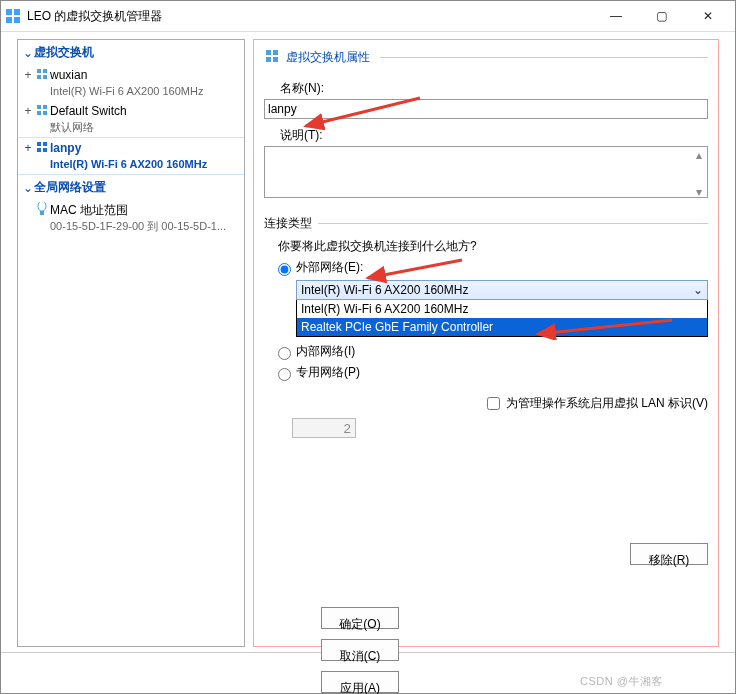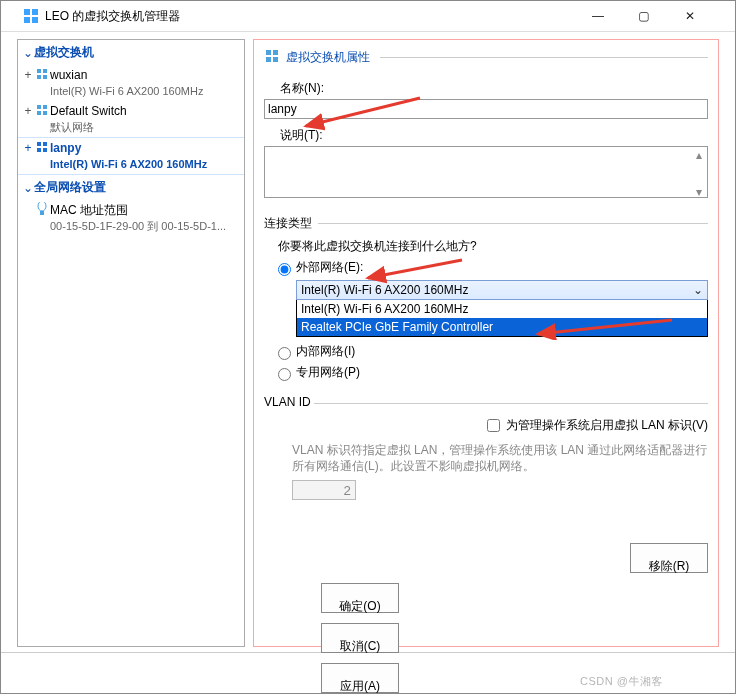--- a/index.html
+++ b/index.html
@@ -1,17 +1,17 @@
 <!DOCTYPE html>
 <html><head>
 <meta charset="utf-8">
 <style>
   html,body{margin:0;padding:0;font-family:"Microsoft YaHei","Segoe UI",Arial,sans-serif;font-size:12px;color:#000;background:#f0f0f0;}
   .window{width:736px;height:694px;background:#fff;border:1px solid #888;position:relative;box-sizing:border-box;}
-  .titlebar{height:30px;display:flex;align-items:center;padding:0 22px;border-bottom:1px solid #ddd;}
+  .titlebar{height:30px;display:flex;align-items:center;padding:0 4px;border-bottom:1px solid #ddd;}
   .titlebar .ticon{width:16px;height:16px;margin-right:6px;}
   .titlebar .ttxt{flex:1;font-size:12px;}
   .tbtns{display:flex;}
   .tbtn{width:46px;height:28px;display:flex;align-items:center;justify-content:center;color:#222;}
   .body{position:absolute;top:38px;left:16px;right:16px;bottom:46px;display:flex;gap:8px;}
   .leftpane{width:226px;border:1px solid #aaa;background:#fff;overflow:hidden;}
   .rightpane{flex:1;border:1px solid #fca5a5;background:#fff;padding:8px 10px 10px 10px;box-sizing:border-box;overflow:hidden;position:relative;}
   .section-h{color:#0a4eb2;font-weight:normal;display:flex;align-items:center;padding:4px 4px;}
   .section-h .exp{width:12px;text-align:center;color:#0a4eb2;}
   .treerow{display:flex;align-items:flex-start;padding:2px 4px;line-height:16px;}
@@ -39,21 +39,21 @@
   .combo .carrow{position:absolute;right:2px;top:2px;width:14px;height:14px;display:flex;align-items:center;justify-content:center;color:#333;}
   .dropdown{margin-left:18px;width:calc(100% - 18px);border:1px solid #000;border-top:none;box-sizing:border-box;}
   .dropdown div{padding:2px 4px;font-size:12px;}
   .dropdown .opt1{background:#fff;color:#000;}
   .dropdown .opt2{background:#0a64d8;color:#fff;}
   .chk{display:flex;align-items:center;gap:6px;margin:6px 0;justify-content:flex-end;}
   .chk input{margin:0;}
   .hint{color:#888;font-size:12px;margin:8px 0 6px 14px;line-height:16px;}
   .vlaninput{width:54px;height:18px;border:1px solid #bbb;background:#f4f4f4;color:#888;text-align:right;padding:0 4px;margin-left:14px;}
   .removebtn{position:absolute;right:10px;top:503px;}
-  .btn{height:22px;min-width:78px;border:1px solid #888;background:#fdfdfd;font-size:12px;padding:14px 10px;}
+  .btn{height:22px;min-width:78px;border:1px solid #888;background:#fdfdfd;font-size:12px;padding:8px 10px;}
   .footer{position:absolute;left:0;right:0;bottom:0;height:40px;border-top:1px solid #ccc;display:flex;justify-content:flex-end;align-items:center;gap:10px;padding-right:16px;flex-direction:column;}
   .watermark{position:absolute;right:72px;bottom:4px;font-size:11px;color:rgba(120,120,120,.55);letter-spacing:.5px;}
   .arrow{position:absolute;pointer-events:none;}
   .scrollhint{position:absolute;right:2px;top:2px;bottom:2px;width:14px;display:flex;flex-direction:column;justify-content:space-between;align-items:center;color:#888;}
   .descwrap{position:relative;}
 </style>
 </head>
 <body>
 
 <div class="window">
@@ -195,27 +195,25 @@
               <span>内部网络(I)</span>
             </label>
           <label class="radio">
               <input type="radio" style="">
               <span>专用网络(P)</span>
             </label>
         </div>
       </div>
 
       <div class="group">
-        <div class="gtitle vlan"><span>VLAN ID</span></div>
         <div class="ind">
           <label class="chk">
               <input type="checkbox" style="">
               <span>为管理操作系统启用虚拟 LAN 标识(V)</span>
             </label>
-          <div class="hint">VLAN 标识符指定虚拟 LAN，管理操作系统使用该 LAN 通过此网络适配器进行所有网络通信(L)。此设置不影响虚拟机网络。</div>
           <input class="vlaninput" disabled="" value="2" style="">
         </div>
       </div>
 
       <div class="removebtn"><button class="btn">移除(R)</button></div>
 
       <svg class="arrow" style="left:46px;top:54px;" width="130" height="40">
           <defs>
             <marker id="ah1" markerWidth="8" markerHeight="8" refX="6" refY="3" orient="auto">
               <path d="M0,0 L7,3 L0,6 Z" fill="#e53b2e"></path>

